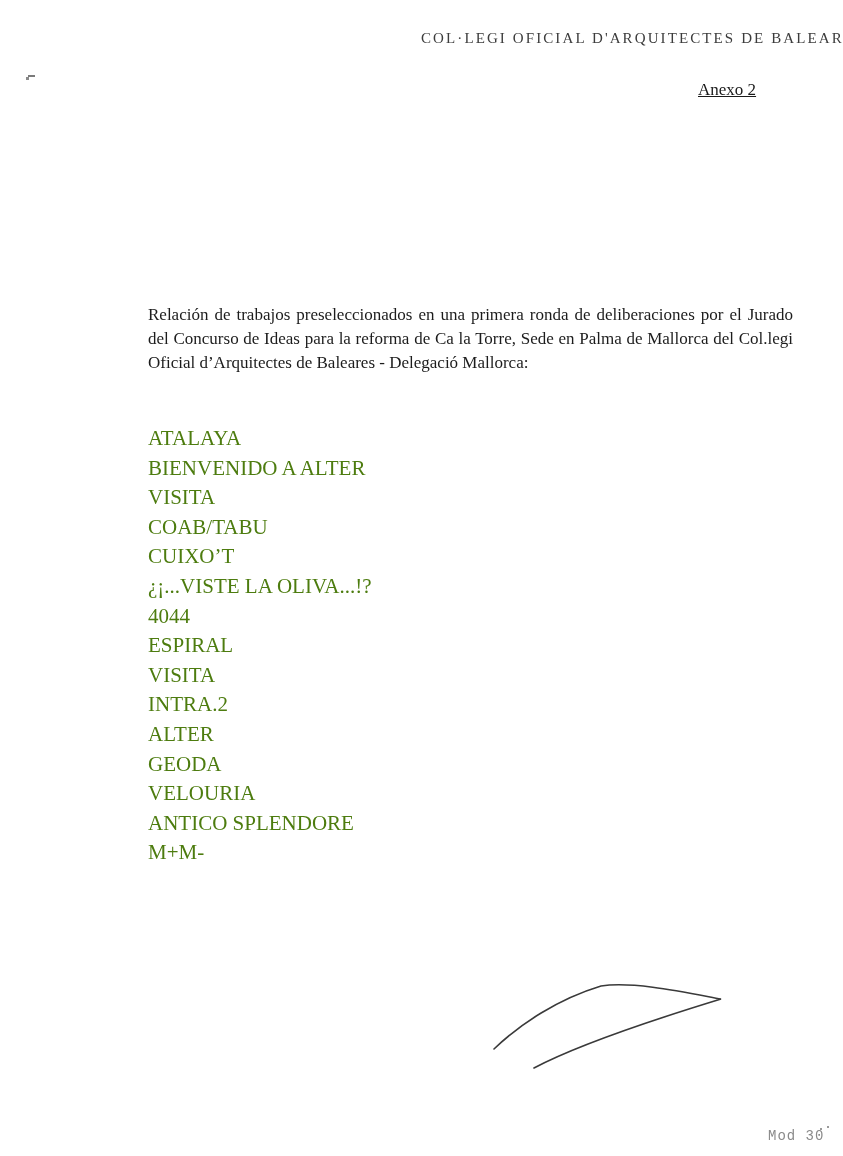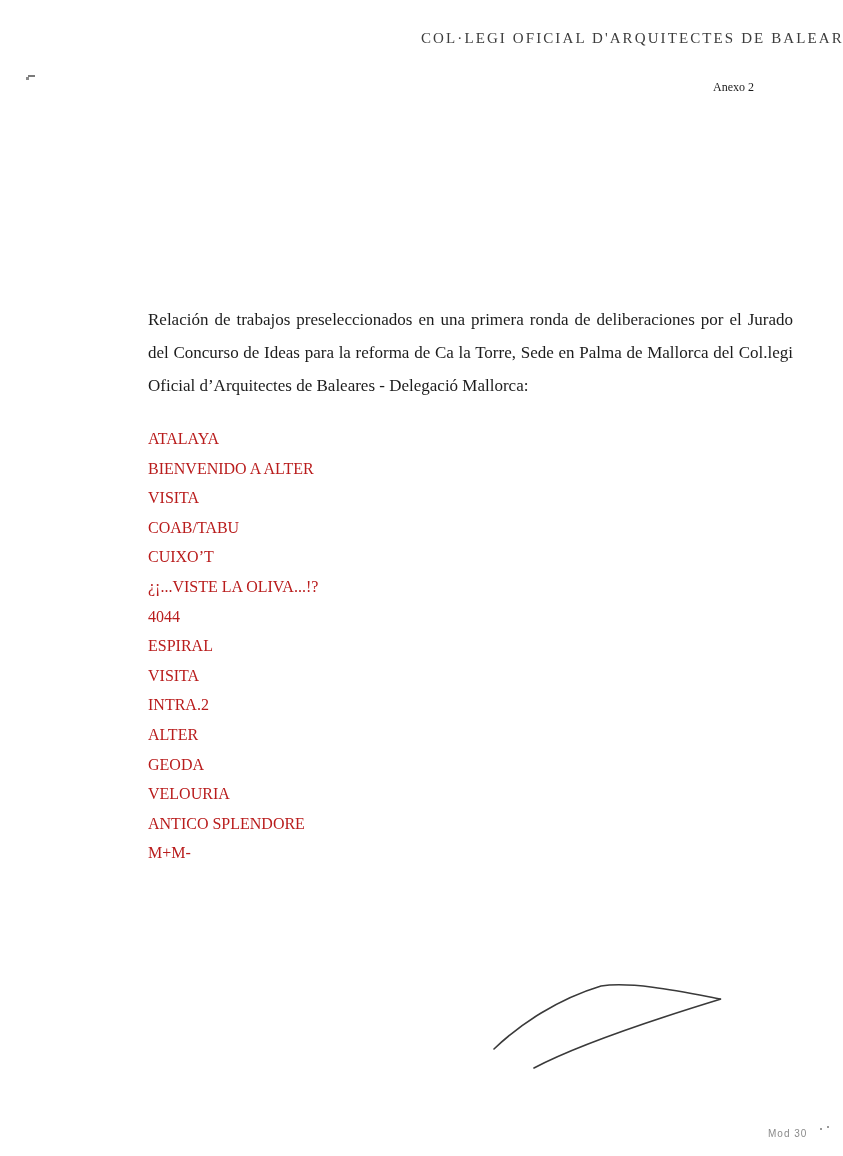--- a/index.html
+++ b/index.html
@@ -23,24 +23,24 @@
     top: 30px;
     font-size: 15px;
     letter-spacing: 2.1px;
     color: #3c3c3c;
     white-space: nowrap;
   }
   .annex {
     position: absolute;
     left: 698px;
     top: 80px;
-    font-size: 12px;
+    font-size: 17px;
+    text-decoration: underline;
     color: #1a1a1a;
     white-space: nowrap;
-    margin-left: 15px;
   }
   .speck-topleft {
     position: absolute;
     left: 26px;
     top: 75px;
     width: 9px;
     height: 6px;
   }
   .speck-topleft .dash {
     position: absolute;
@@ -58,49 +58,49 @@
     height: 3px;
     background: #8a8a8a;
   }
   .intro {
     position: absolute;
     left: 148px;
     top: 303px;
     width: 645px;
     margin: 0;
     font-size: 17px;
-    line-height: 33px;
+    line-height: 24px;
     text-align: justify;
     color: #1c1c1c;
   }
   .entries {
     position: absolute;
     left: 148px;
     top: 424px;
   }
   .entry {
-    font-size: 16px;
+    font-size: 21px;
     line-height: 29.6px;
     white-space: nowrap;
-    color: #b91c1c;
+    color: #4d7c0f;
   }
   .signature-svg {
     position: absolute;
     left: 0;
     top: 0;
     width: 843px;
     height: 1156px;
     pointer-events: none;
   }
   .form-code {
     position: absolute;
     left: 768px;
     top: 1128px;
-    font-family: Liberation Sans, sans-serif;
-    font-size: 10px;
+    font-family: Liberation Mono, monospace;
+    font-size: 14px;
     letter-spacing: 1px;
     color: #8a8a8a;
     white-space: nowrap;
   }
   .speck-bottomright {
     position: absolute;
     left: 820px;
     top: 1126px;
     width: 12px;
     height: 5px;

